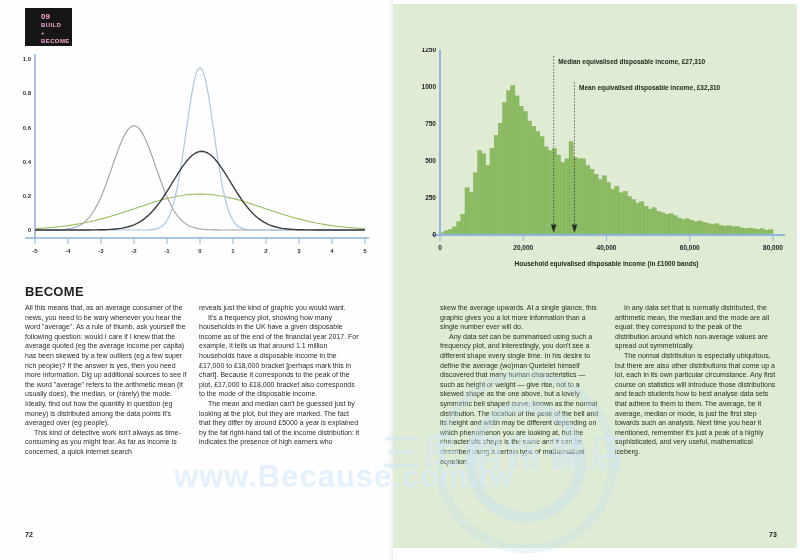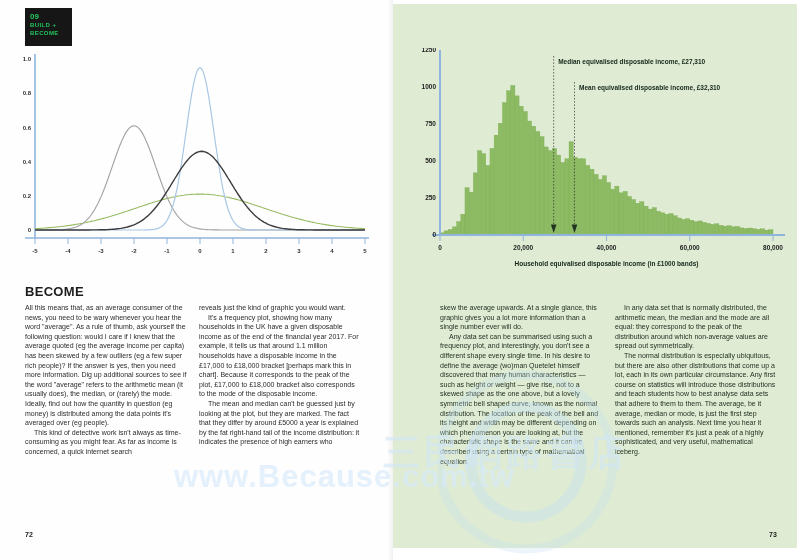--- a/index.html
+++ b/index.html
@@ -13,21 +13,21 @@
   .page-left::after{content:"";position:absolute;right:0;top:0;width:6px;height:100%;
     background:linear-gradient(to right, rgba(0,0,0,0), rgba(0,0,0,0.05));}
   .page-right{
     left:393px;top:4px;width:404px;height:544px;
     background-color:#dfecd3;
     background-image:radial-gradient(rgba(130,160,100,0.14) 0.6px, transparent 0.7px);
     background-size:4px 4px;
   }
   .badge{
     position:absolute;left:25px;top:8px;width:47px;height:38px;
-    background:#161616;color:#22c55e;box-sizing:border-box;padding:4px 5px;
+    background:#161616;color:#f9a8d4;box-sizing:border-box;padding:4px 16px;
   }
   .badge .b-num{font-size:8px;font-weight:bold;line-height:9px;}
   .badge .b-line{font-size:6px;font-weight:bold;line-height:8px;letter-spacing:0.4px;}
   .section-heading{
     position:absolute;left:25px;top:284px;margin:0;
     font-size:13px;font-weight:bold;color:#1c1c1c;letter-spacing:0.3px;
   }
   .cols{position:absolute;display:flex;}
   .cols-left{left:25px;top:303px;width:340px;gap:11px;}
   .cols-right{left:47px;top:299px;width:340px;gap:14px;}

